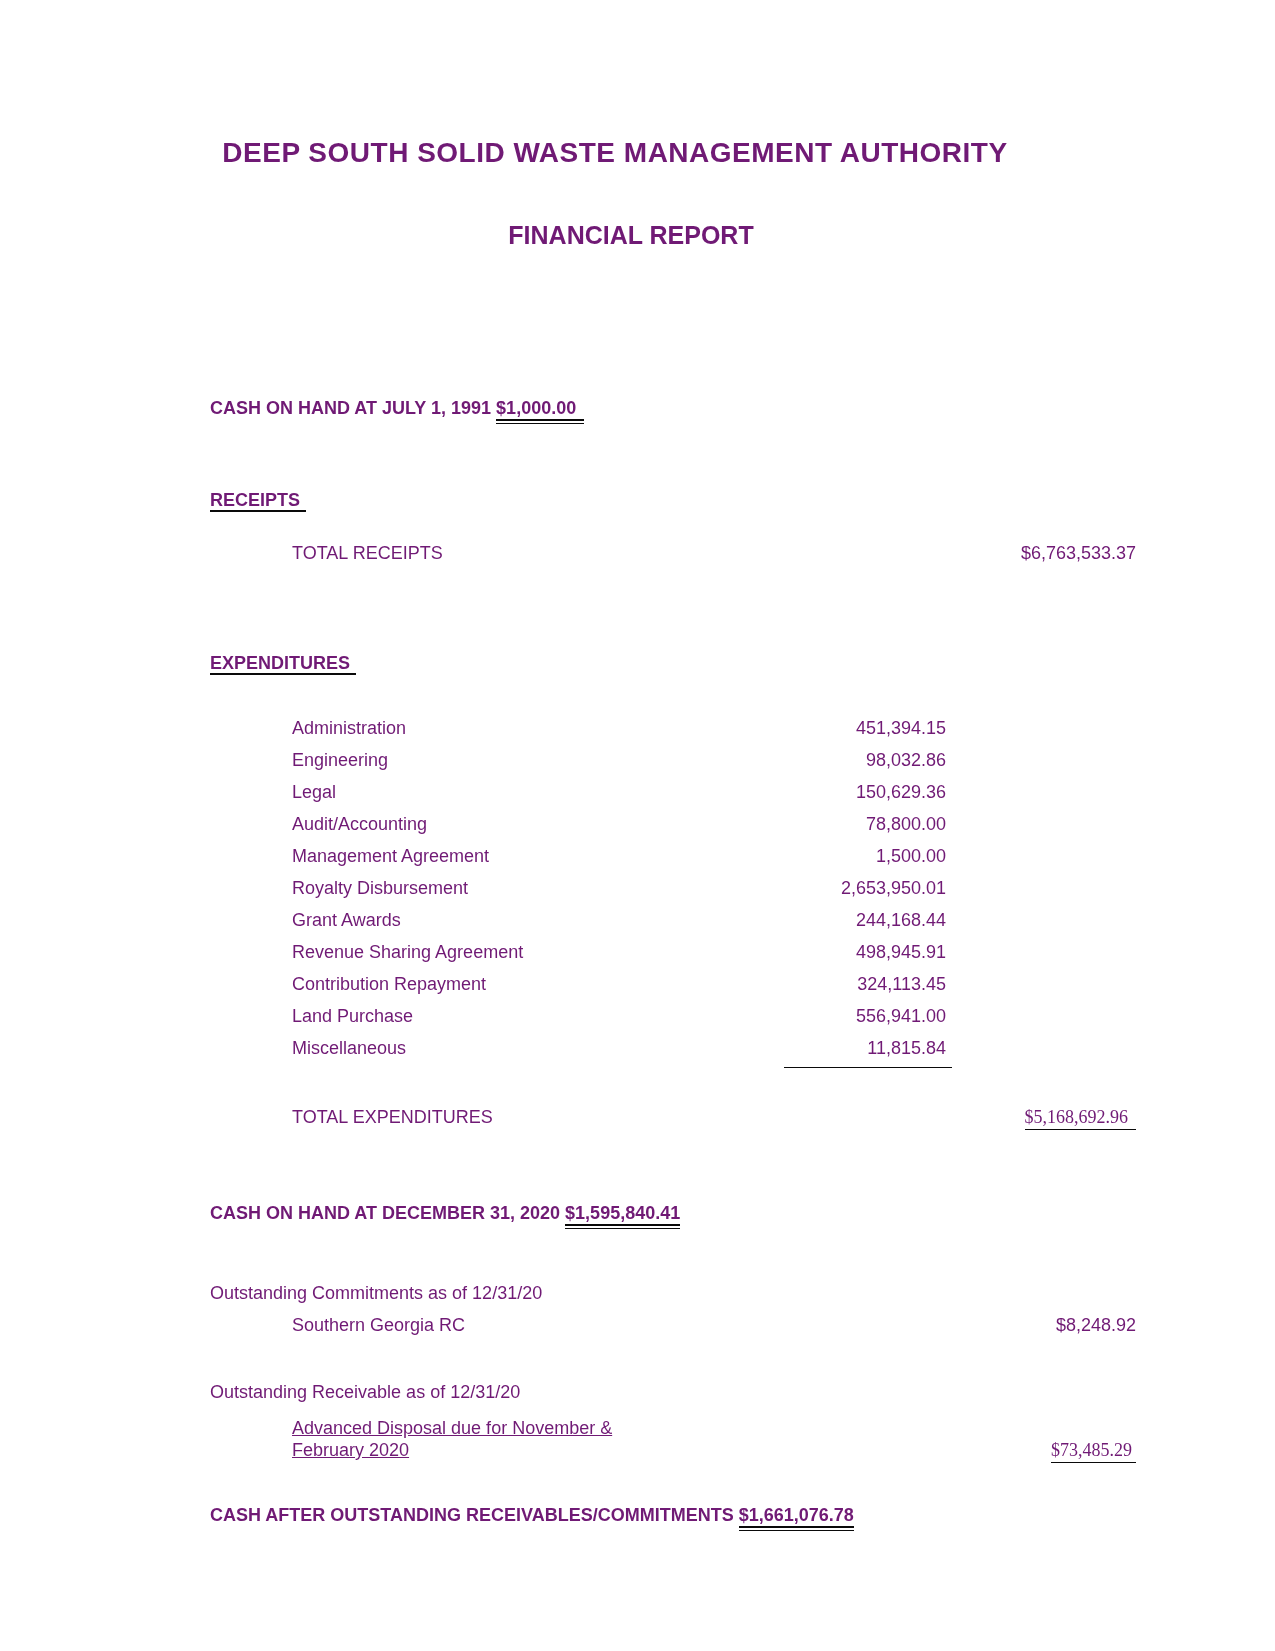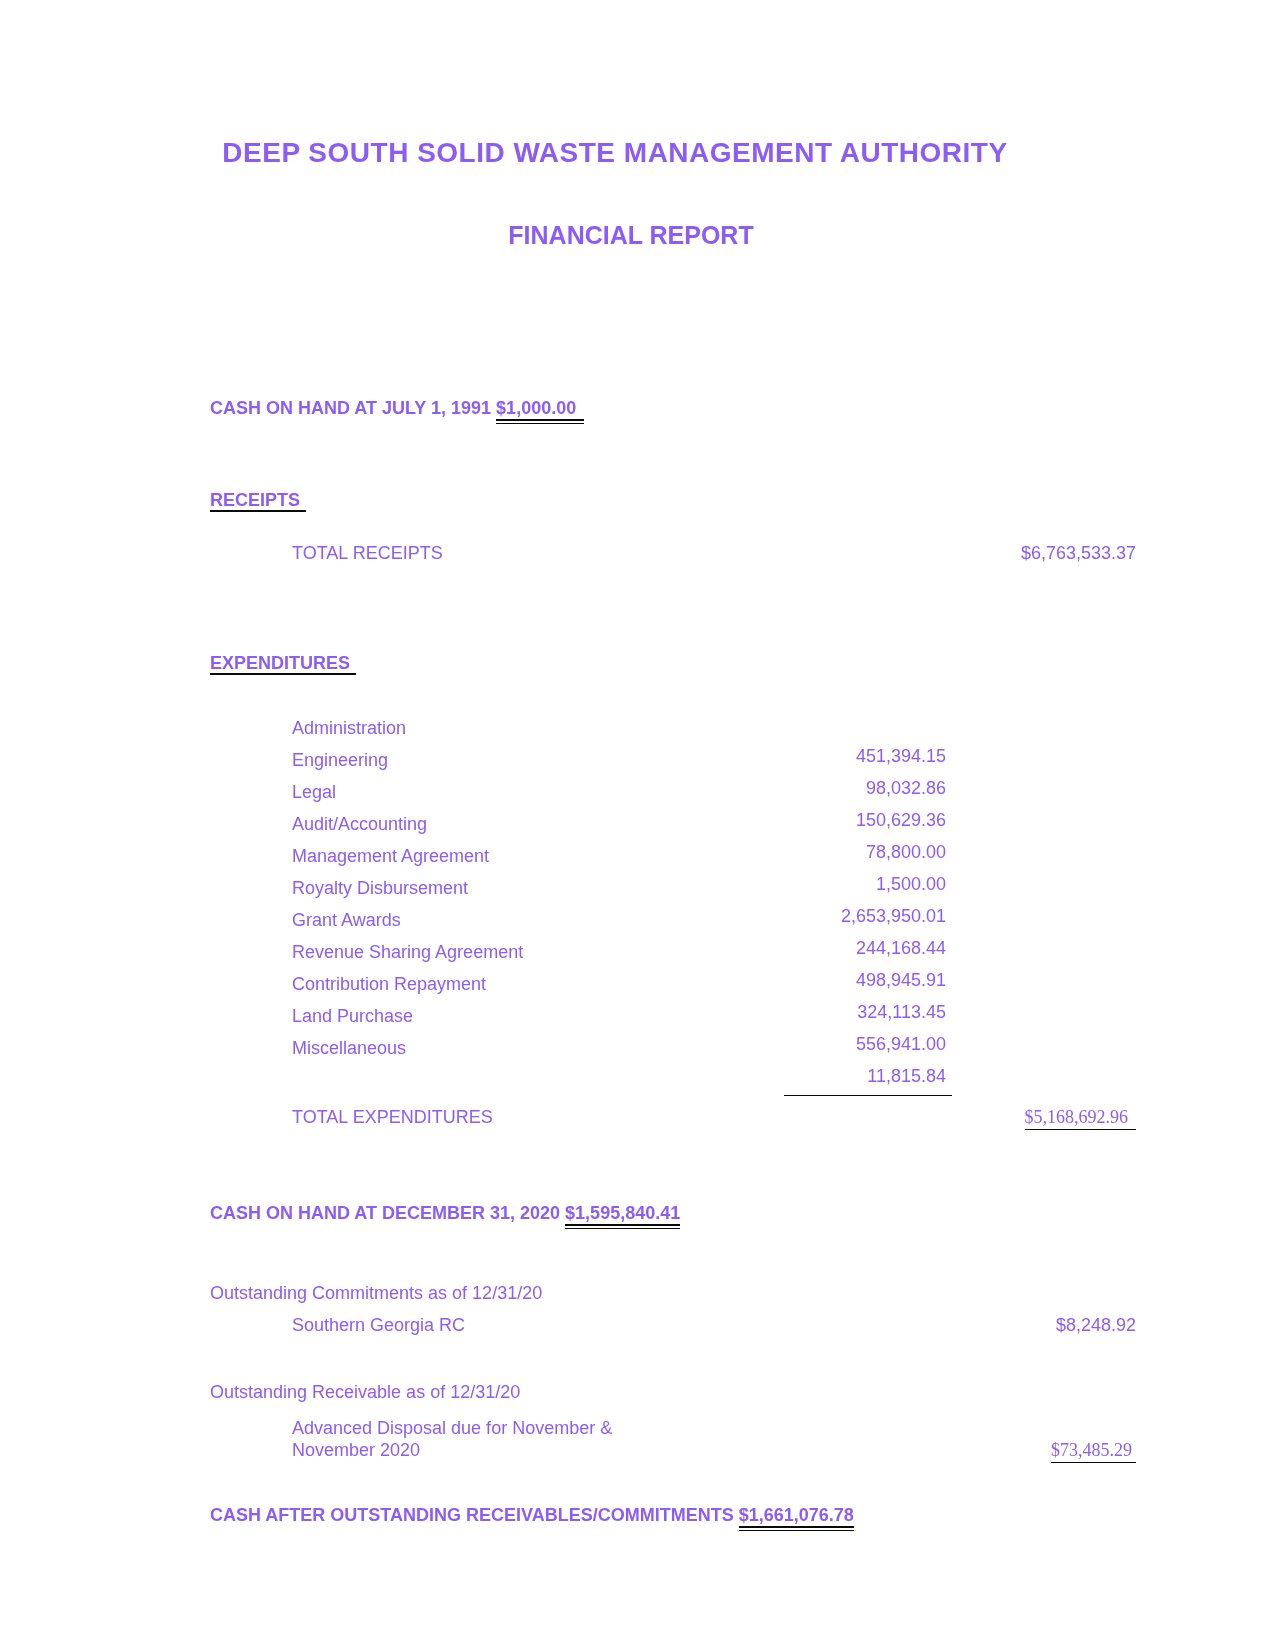--- a/index.html
+++ b/index.html
@@ -5,21 +5,21 @@
   html, body {
     margin: 0;
     padding: 0;
     background: #ffffff;
   }
   .page {
     position: relative;
     width: 1275px;
     height: 1651px;
     background: #ffffff;
-    color: #8b5cf6;
+    color: #701a75;
     font-family: "Liberation Sans", "DejaVu Sans", sans-serif;
     font-size: 18px;
     line-height: 22px;
     overflow: hidden;
   }
   .b { font-weight: bold; }
 
   
   .hdr {
     position: absolute;
@@ -47,21 +47,20 @@
     right: 0;
     top: 0;
     text-align: right;
   }
   .amt-mid {
     position: absolute;
     right: 190px;
     top: 0;
     width: 160px;
     text-align: right;
-    margin-top: 28px;
   }
   .amt-mid.u-col {
     right: 184px;
     width: 162px;
     padding-right: 6px;
     padding-bottom: 8px;
     border-bottom: 1.5px solid #0a0a0a;
   }
 
   
@@ -84,21 +83,21 @@
     content: "";
     position: absolute;
     left: 0;
     right: 0;
     bottom: -5px;
     border-bottom: 1.5px solid #0a0a0a;
   }
   .pad-r { padding-right: 8px; }
   .pad-r-sm { padding-right: 4px; }
 
-  .label2 { line-height: 22px; white-space: nowrap; }
+  .label2 { line-height: 22px; white-space: nowrap; text-decoration: underline; }
 </style>
 </head>
 <body>
 
 <div class="page">
 
   <div class="hdr title b">DEEP SOUTH SOLID WASTE MANAGEMENT AUTHORITY</div>
   <div class="hdr subtitle b">FINANCIAL REPORT</div>
 
   <div class="row b" style="top:397px">
@@ -179,21 +178,21 @@
   <div class="row indent" style="top:1314px">
     <span>Southern Georgia RC</span>
     <span class="amt">$8,248.92</span>
   </div>
 
   <div class="row" style="top:1381px">
     <span>Outstanding Receivable as of 12/31/20</span>
   </div>
   <div class="row indent" style="top:1417px; height:44px;">
     <div class="label2">Advanced Disposal due for November &amp;</div>
-    <div class="label2">November 2020</div>
+    <div class="label2">February 2020</div>
     <span class="amt u-single pad-r-sm" style="top:22px">$73,485.29</span>
   </div>
 
   <div class="row b" style="top:1504px">
     <span>CASH AFTER OUTSTANDING RECEIVABLES/COMMITMENTS</span>
     <span class="amt u-double">$1,661,076.78</span>
   </div>
 
 </div>
 

